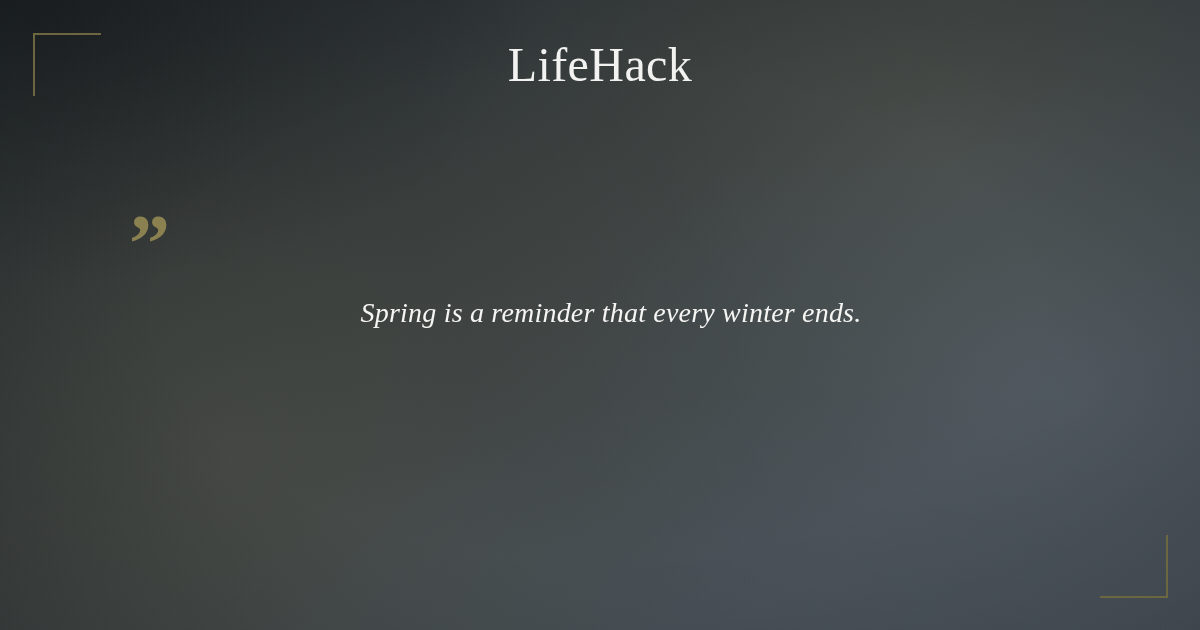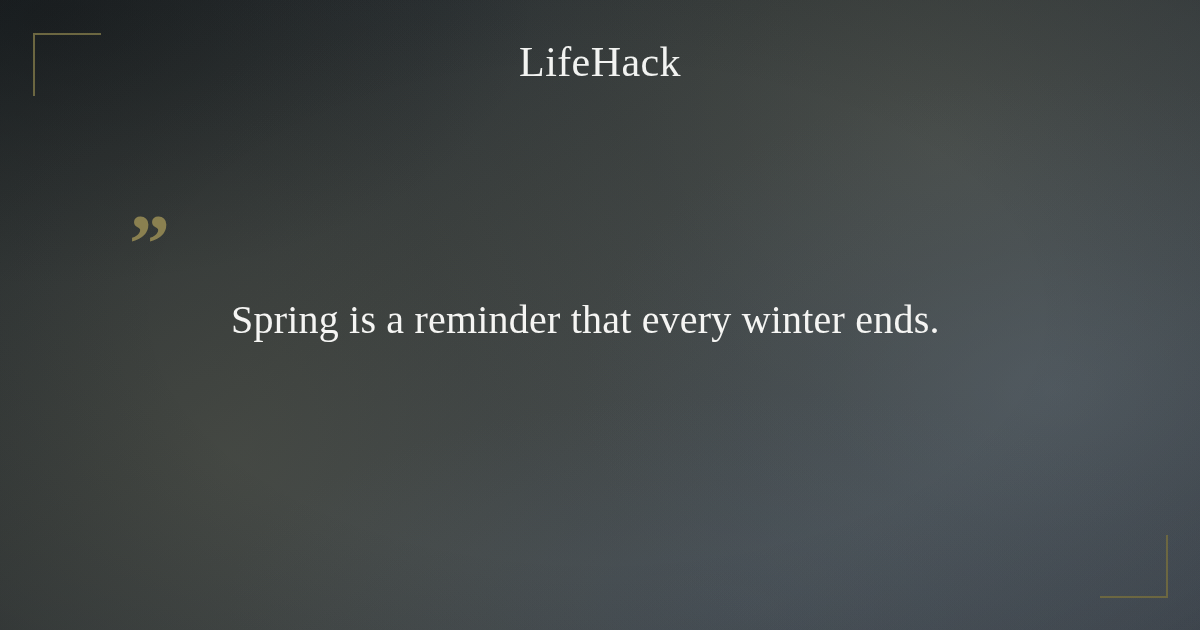--- a/index.html
+++ b/index.html
@@ -98,21 +98,21 @@
   .corner-br::before { right: 0; bottom: 0; width: 68px; height: 1.6px; }
   .corner-br::after  { right: 0; bottom: 0; width: 1.6px; height: 63px; }
 
   
   .logo {
     position: absolute;
     top: 41px;
     left: 0;
     width: 1200px;
     text-align: center;
-    font-size: 42px;
+    font-size: 48px;
     line-height: 1;
     letter-spacing: 0.4px;
     color: #f2f3f1;
     font-weight: 400;
     text-rendering: optimizeLegibility;
   }
 
   
   .quote-mark {
     position: absolute;
@@ -126,25 +126,27 @@
     font-weight: 700;
     user-select: none;
   }
 
   
   .quote-text {
     position: absolute;
     left: 231px;
     top: 296px;
     width: 760px;
-    font-size: 40px;
+    font-size: 28px;
     line-height: 1.22;
+    font-style: italic;
     color: #f5f5f3;
     white-space: nowrap;
     letter-spacing: 0.2px;
+    text-align: center;
   }
 </style>
 </head>
 <body>
 
 <div id="canvas">
 
   <div class="bg-layer bg-base"></div>
   <div class="bg-layer bg-dark-topleft"></div>
   <div class="bg-layer bg-glow-warm-lowleft"></div>

